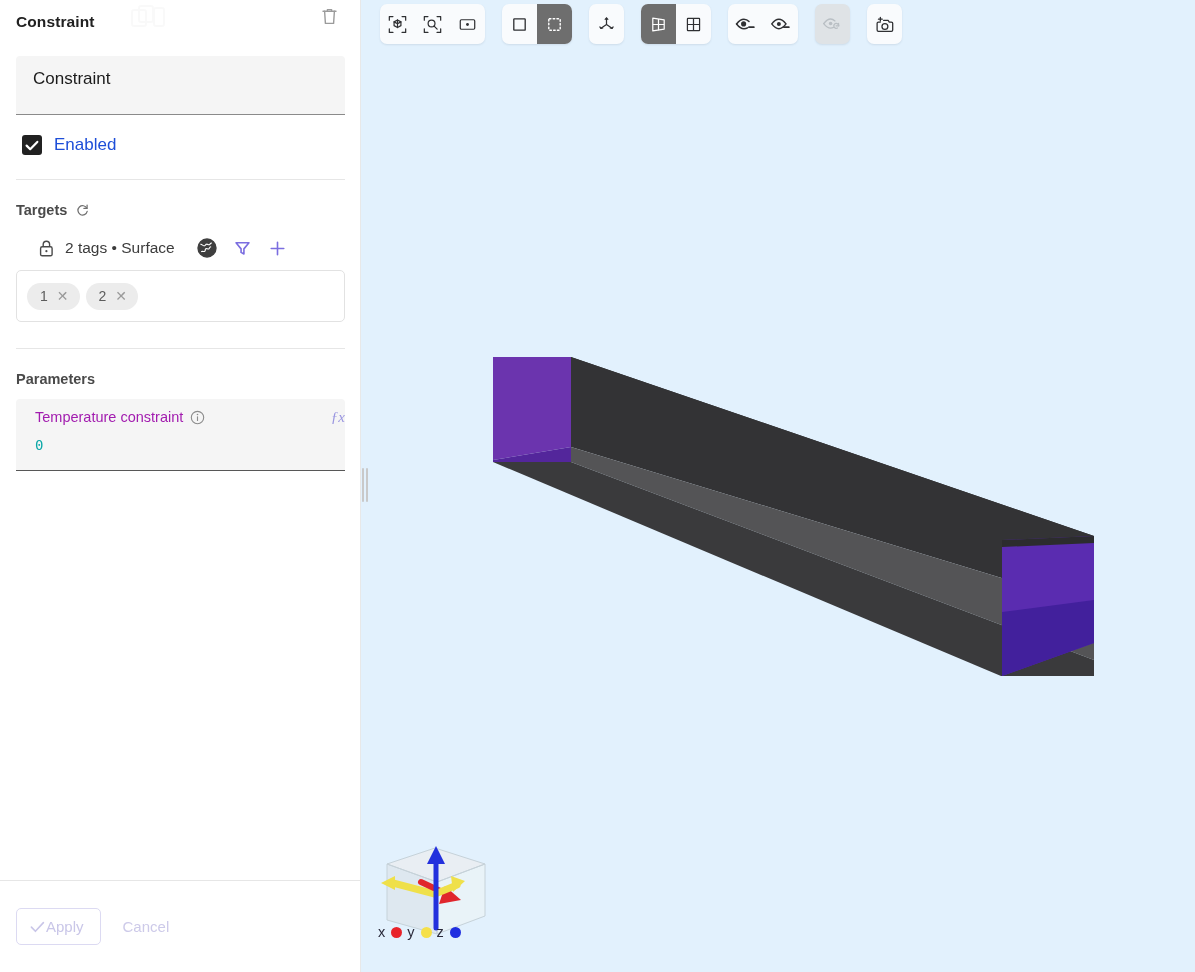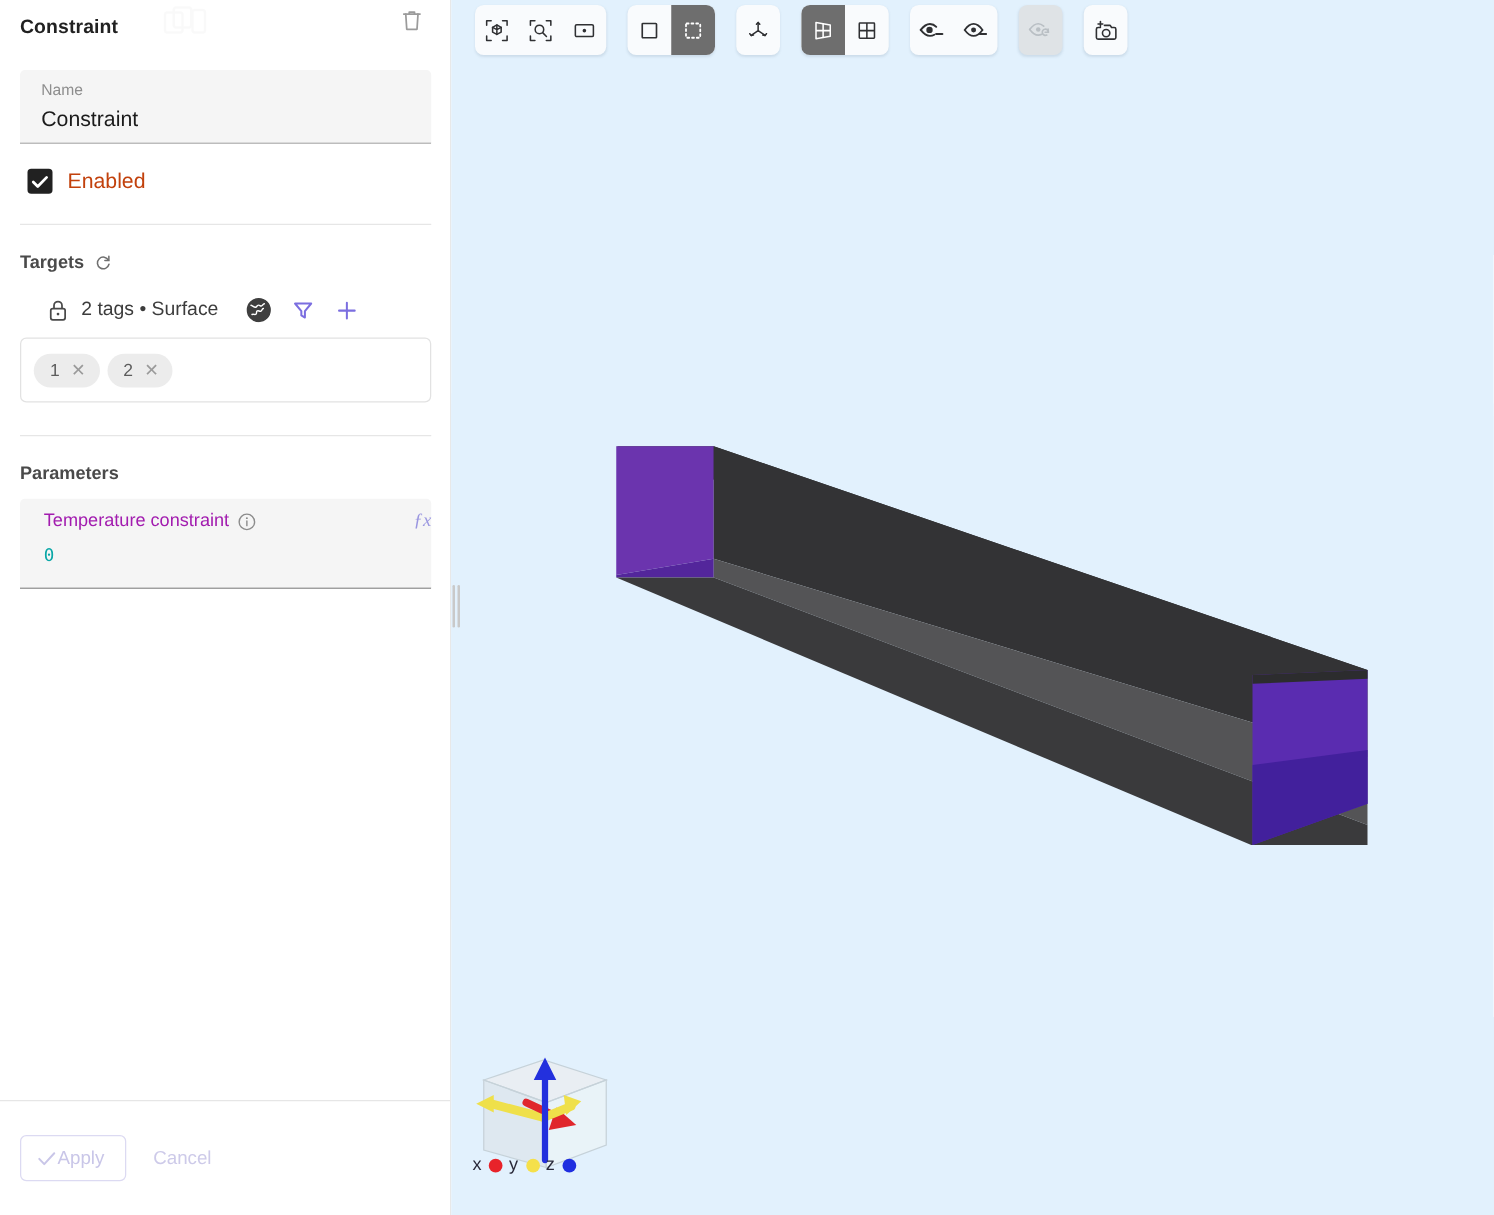--- a/index.html
+++ b/index.html
@@ -55,21 +55,21 @@
   
   .check-row {
     display: flex; align-items: center; gap: 12px;
     margin: 20px 16px 0 22px; cursor: pointer;
   }
   .checkbox {
     width: 20px; height: 20px; background: #212121; border-radius: 3px;
     display: flex; align-items: center; justify-content: center;
     flex: 0 0 20px;
   }
-  .check-label { font-size: 17px; color: #c2410c; }
+  .check-label { font-size: 17px; color: #1d4ed8; }
 
   .divider { height: 1px; background: #e6e6e6; margin: 24px 16px 0 16px; }
 
   
   .section-head {
     display: flex; align-items: center; gap: 8px;
     margin: 22px 16px 0 16px;
   }
   .section-title { font-size: 14.5px; font-weight: bold; color: #4a4a4a; }
 
@@ -196,21 +196,20 @@
         <div class="trash-btn">
           <svg width="17" height="19" viewBox="0 0 17 19" fill="none" stroke="#9b9b9b" stroke-width="1.4" stroke-linecap="round" stroke-linejoin="round">
             <path d="M2 4.2h13"></path>
             <path d="M6.4 4.2V2.6h4.2v1.6"></path>
             <path d="M3.6 4.2l.8 12.2h8.2l.8-12.2"></path>
           </svg>
         </div>
       </div>
 
       <div class="field-box">
-        <div class="field-label">Name</div>
         <div class="field-value">Constraint</div>
       </div>
 
       <div class="check-row">
         <div class="checkbox">
           <svg width="14" height="11" viewBox="0 0 14 11" fill="none" stroke="#fff" stroke-width="2.2" stroke-linecap="round" stroke-linejoin="round">
             <path d="M1.6 5.6l3.6 3.6L12.3 1.9"></path>
           </svg>
         </div>
         <div class="check-label">Enabled</div>

